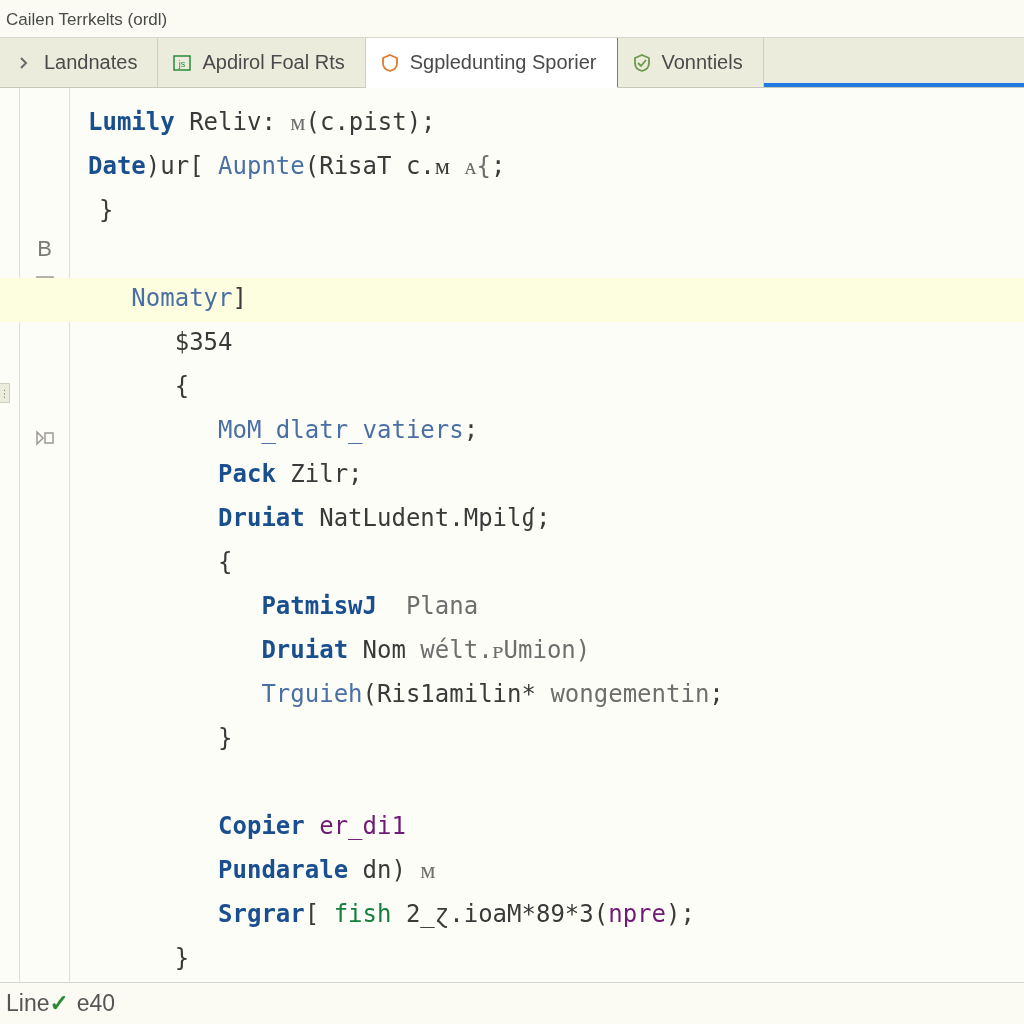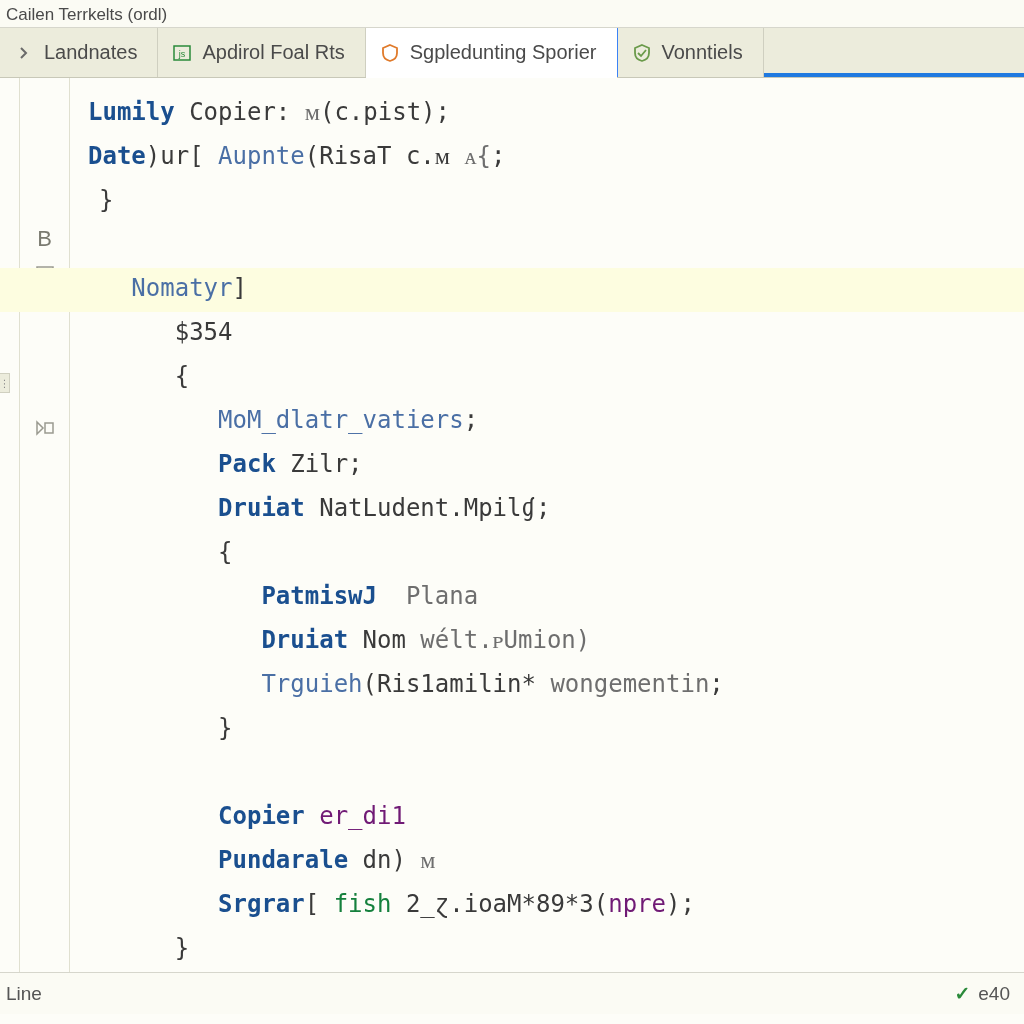--- a/index.html
+++ b/index.html
@@ -4,21 +4,21 @@
 <style>
   * { box-sizing: border-box; margin: 0; padding: 0; }
   html, body {
     width: 1024px; height: 1024px;
     font-family: "Segoe UI", Arial, sans-serif;
     background: #fdfdf8;
     color: #333;
     overflow: hidden;
   }
   .title-bar {
-    height: 28px;
+    height: 38px;
     padding: 8px 6px 6px 6px;
     border-bottom: 1px solid #d6d6cc;
     font-size: 17px;
     color: #4a4a4a;
     background: #fbfbf4;
     display: flex;
     align-items: center;
   }
   .tab-strip {
     height: 50px;
@@ -130,23 +130,22 @@
   .gray { color: #6e6e6e; }
   .dbl { color: #15803d; }
   .pink { color: #701a75; }
 
   .status-bar {
     height: 42px;
     border-top: 1px solid #d6d6cc;
     background: #fbfbf4;
     display: flex;
     align-items: center;
-    justify-content: space-between;
     padding: 0 14px 0 6px;
-    font-size: 19px;
+    font-size: 23px;
     color: #555;
   }
   .status-right { display: flex; align-items: center; gap: 8px; }
   .status-right .check { color: #2a8a3a; font-weight: 700; }
 </style>
 </head>
 <body>
 
 <div class="title-bar">
   <span>Cailen Terrkelts (ordl)</span>
@@ -205,21 +204,21 @@
     <div class="play-icon">
       <svg width="20" height="16" viewBox="0 0 20 16">
           <polygon points="2,2 8,8 2,14" fill="none" stroke="#9a9a90" stroke-width="1.5"></polygon>
           <rect x="10" y="3" width="8" height="10" fill="none" stroke="#9a9a90" stroke-width="1.5"></rect>
         </svg>
     </div>
   </div>
   <div class="editor" id="editor">
     <div class="hl-line"></div>
 
-  <div class="code-line"><span class="kw">Lumily</span><span class="sym"> Copier: </span><span class="gray">ᴍ</span><span class="sym">(c.pist);</span></div>
+  <div class="code-line"><span class="kw">Lumily</span><span class="sym"> Reliv: </span><span class="gray">ᴍ</span><span class="sym">(c.pist);</span></div>
       <div class="code-line"><span class="kw">Date</span><span class="sym">)ur[ </span><span class="id2">Aupnte</span><span class="sym">(RisaT c.ᴍ </span><span class="gray">ᴀ{</span><span class="sym">;</span></div>
       <div class="code-line" style="margin-left: -18px;"><span class="sym">  }</span></div>
       <div class="code-line">&nbsp;</div>
       <div class="code-line"><span>   </span><span class="id2">Nomatyr</span><span class="sym">]</span></div>
       <div class="code-line"><span>      </span><span class="sym">$354</span></div>
       <div class="code-line"><span class="sym">      {</span></div>
       <div class="code-line"><span>         </span><span class="id2">MoM_dlatr_vatiers</span><span class="sym">;</span></div>
       <div class="code-line"><span>         </span><span class="kw">Pack</span><span class="sym"> Zilr;</span></div>
       <div class="code-line"><span>         </span><span class="kw">Druiat</span><span class="sym"> NatLudent.Mpilɠ</span><span class="sym">;</span></div>
       <div class="code-line"><span class="sym">         {</span></div>

